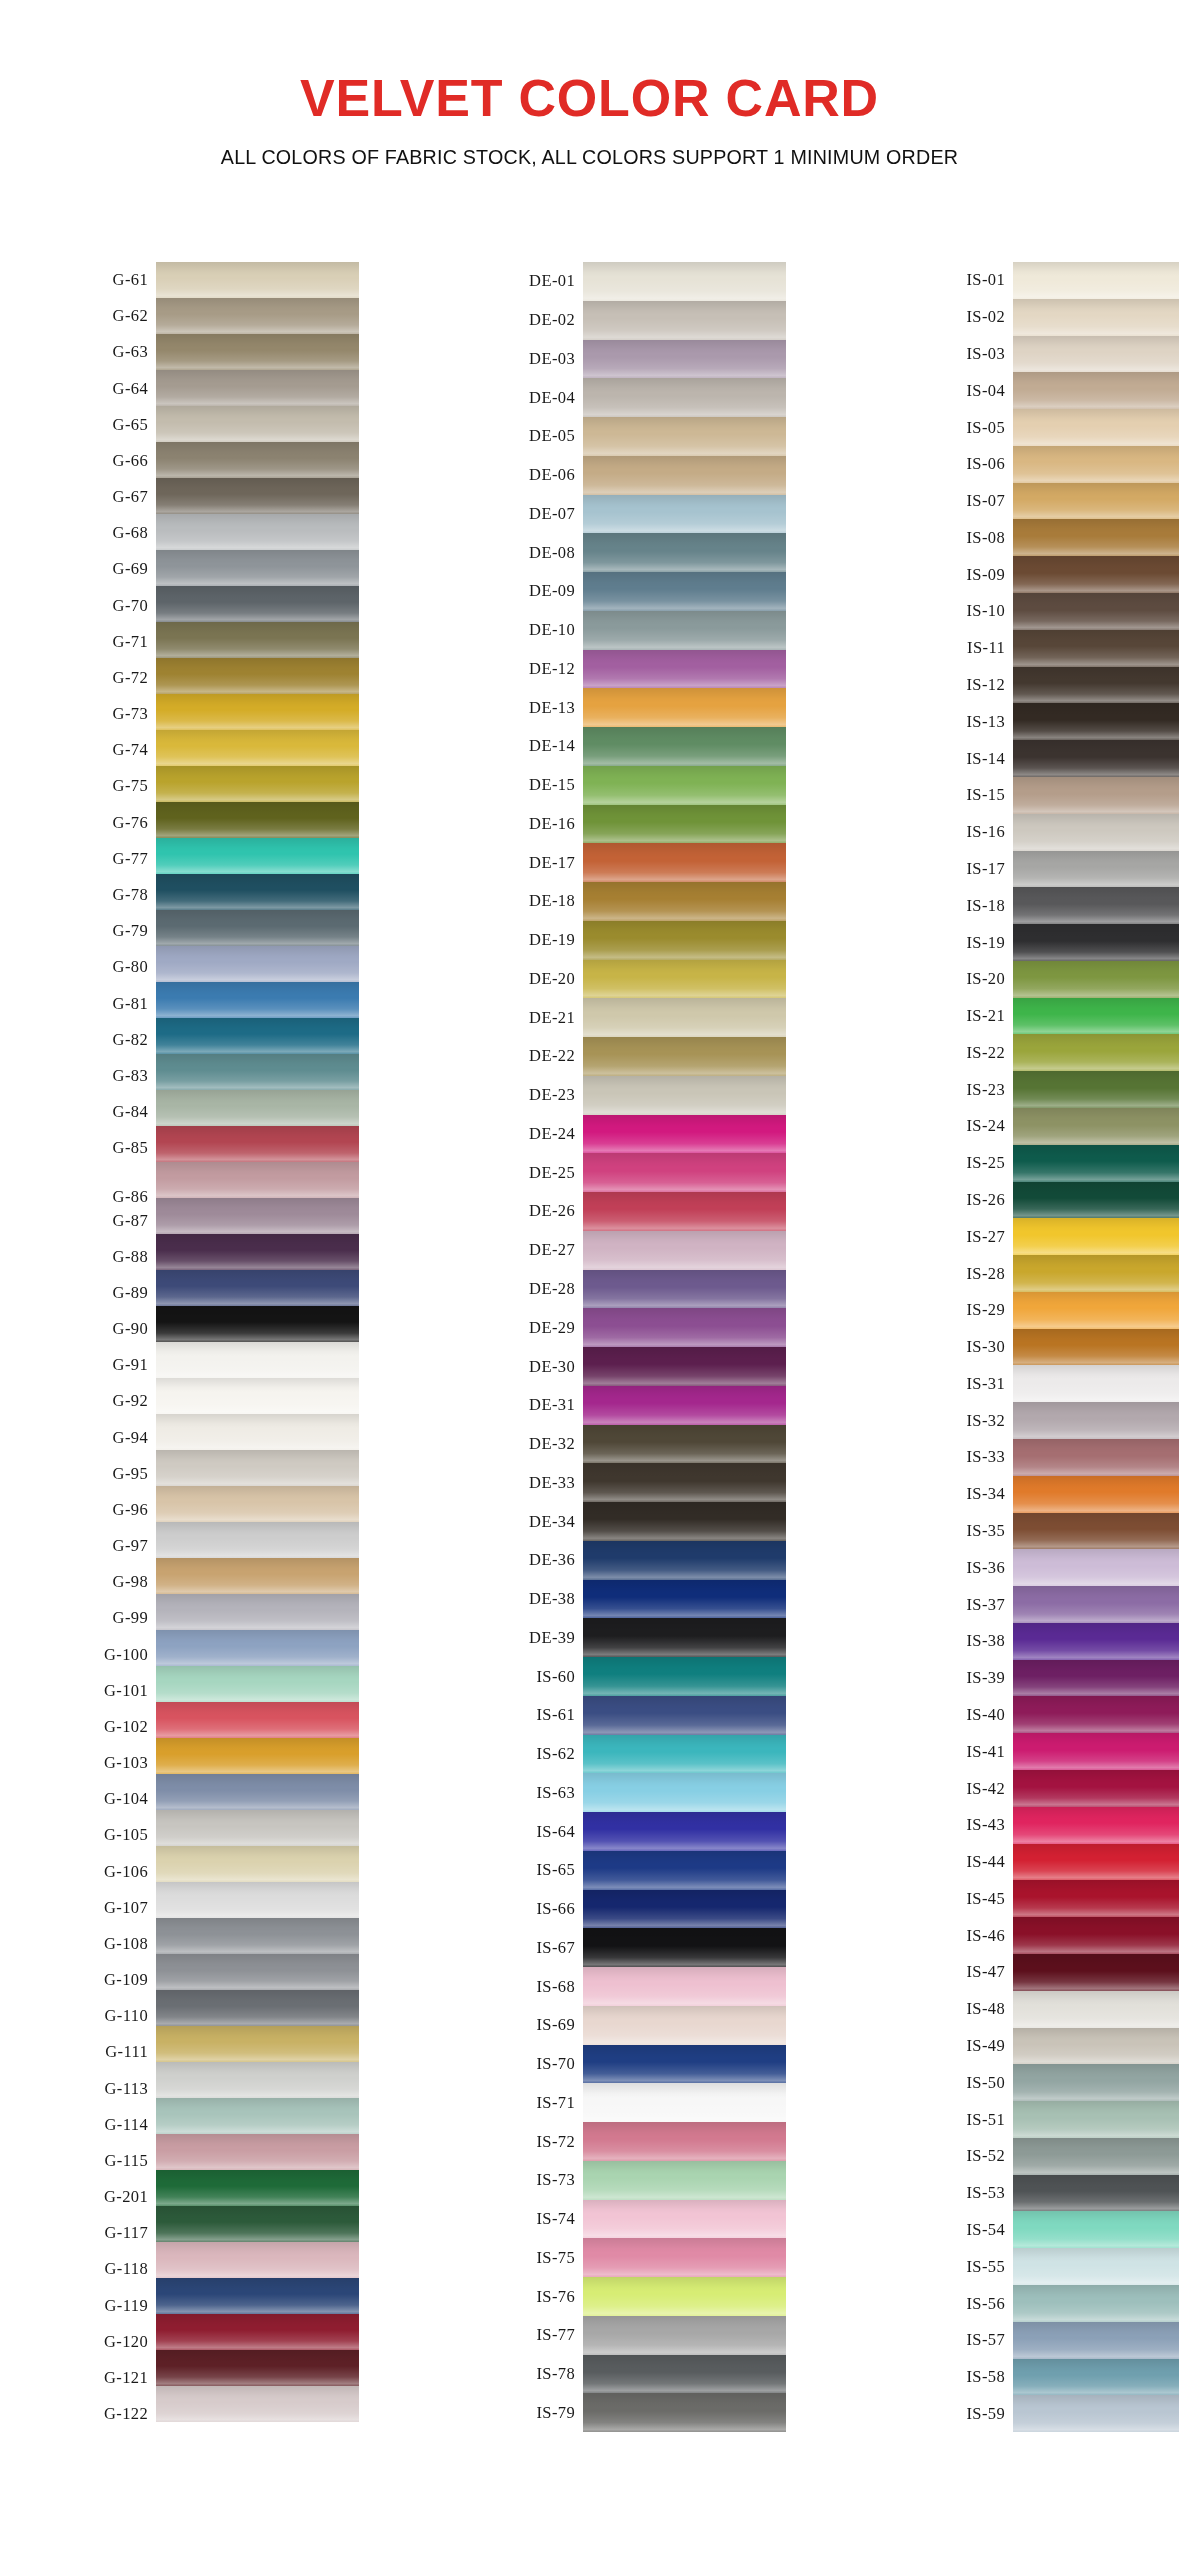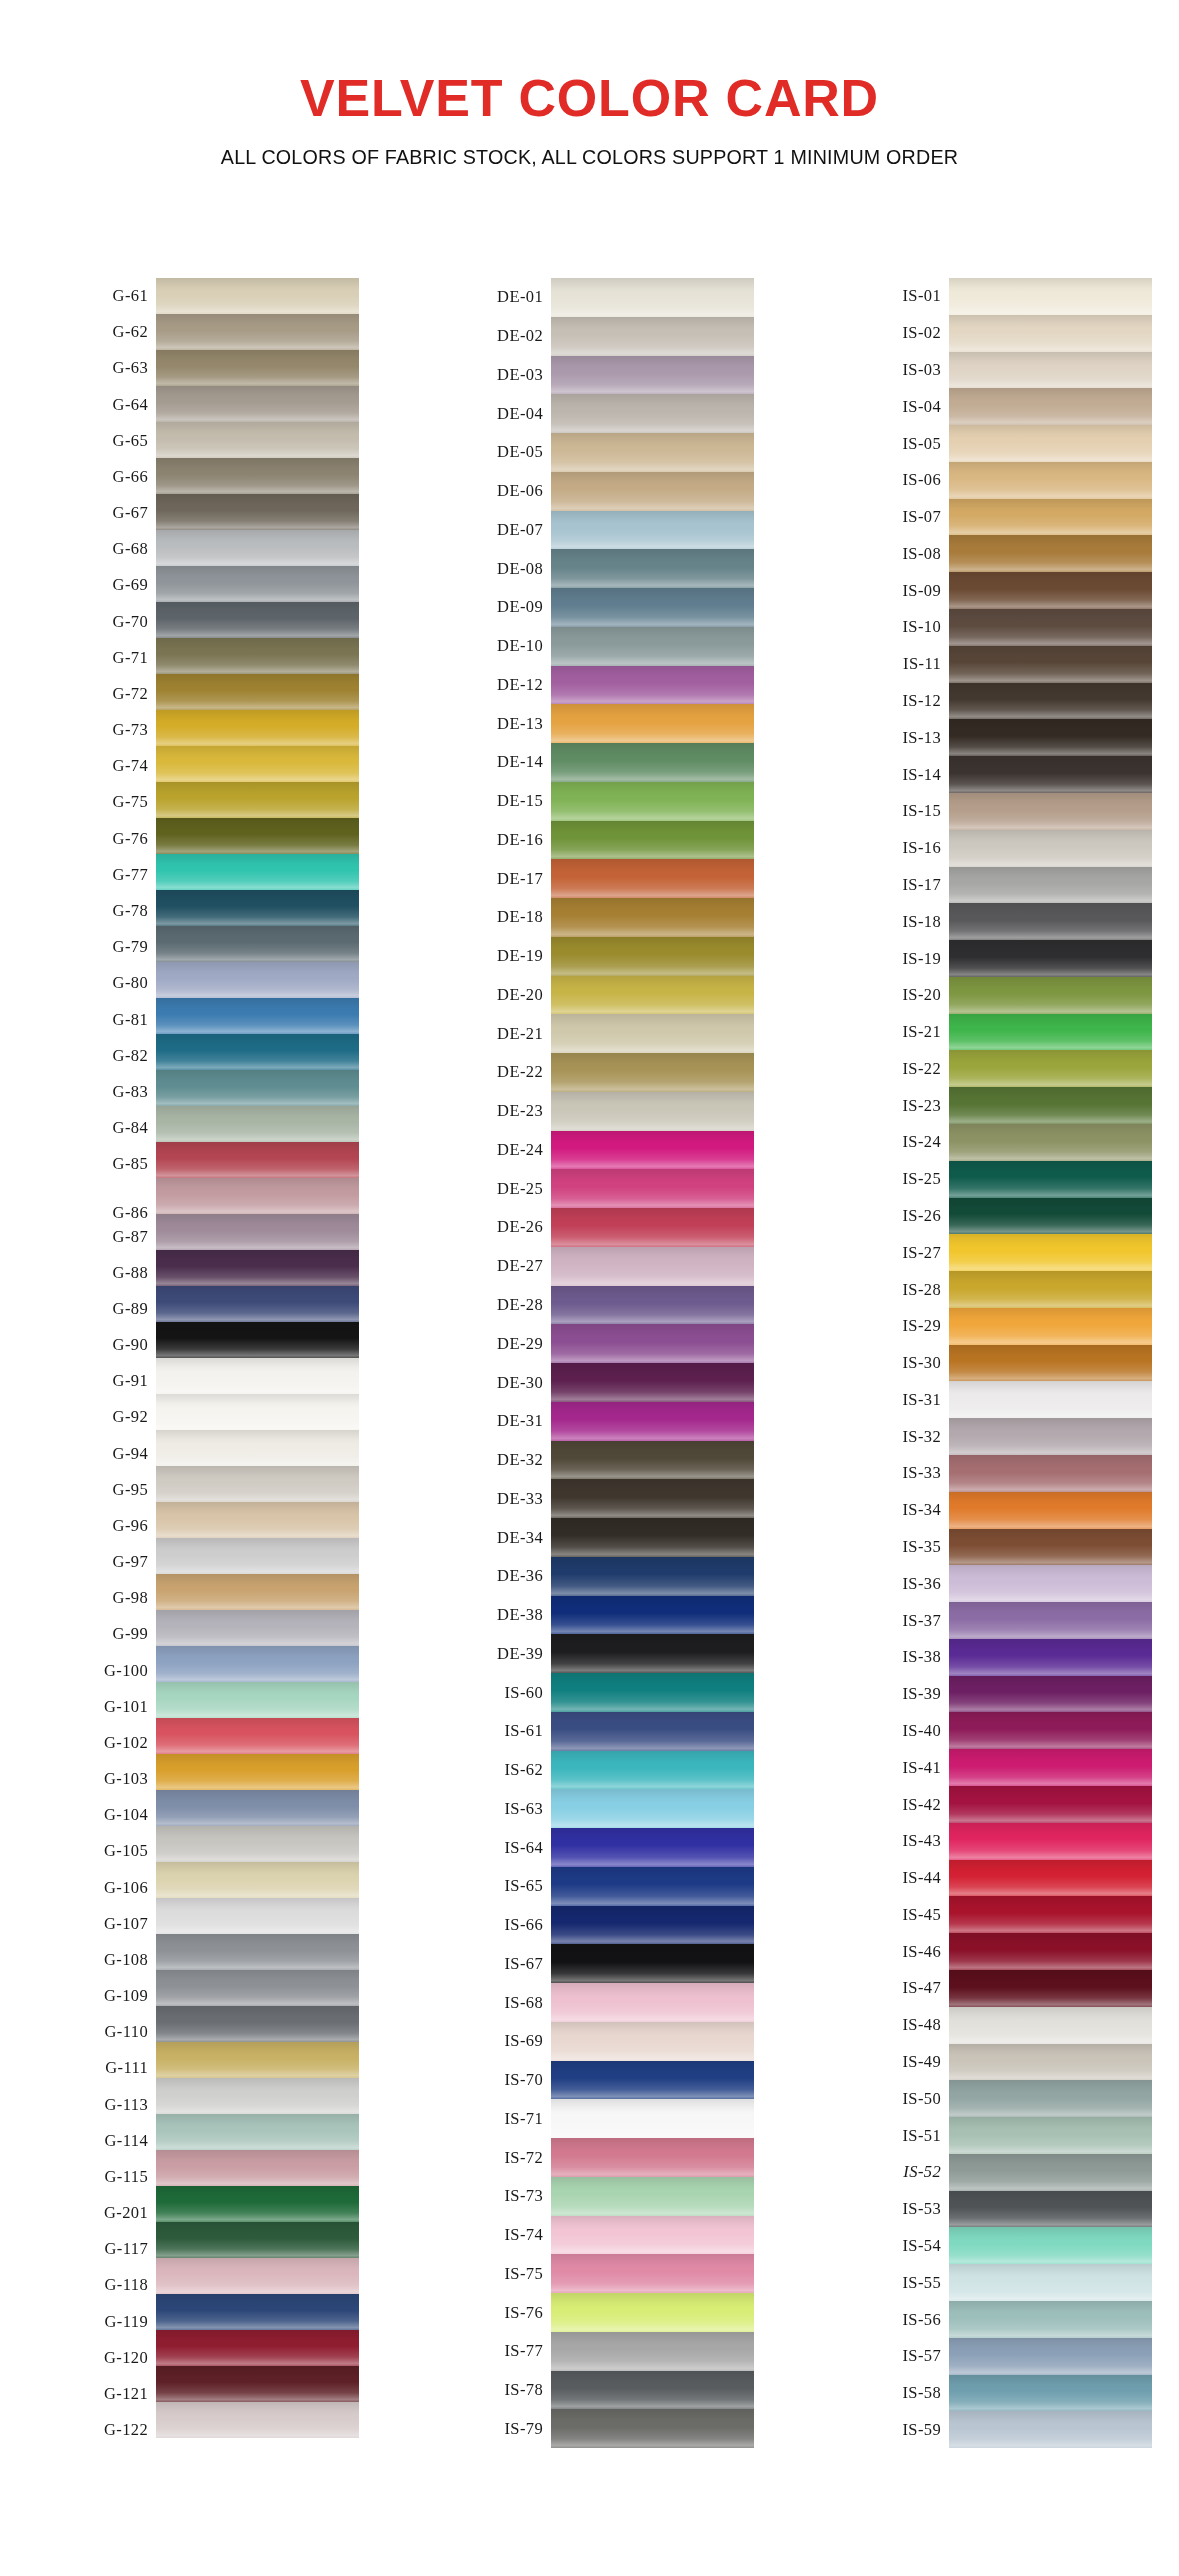--- a/index.html
+++ b/index.html
@@ -27,24 +27,25 @@
     font-size: 19.7px;
     color: #111111;
     margin: 0;
     padding-top: 22px;
     letter-spacing: 0.2px;
   }
 
   
   .columns {
     position:absolute;
-    top: 278px; left:0;
+    top: 262px; left:0;
     width: 1179px;
     display: flex;
     justify-content: flex-start;
+    gap: 32px;
   }
   .col { position: relative; }
   .col-1 { margin-left: 47px; }
   .col-2 { margin-left: 83px; }
   .col-3 { margin-left: 86px; }
 
   .col-inner { display:flex; align-items:flex-start; }
 
   .labels {
     width: 109px;
@@ -401,21 +402,21 @@
             <div class="label" style="top: 1527px;">IS-42</div>
             <div class="label" style="top: 1563px;">IS-43</div>
             <div class="label" style="top: 1600px;">IS-44</div>
             <div class="label" style="top: 1637px;">IS-45</div>
             <div class="label" style="top: 1674px;">IS-46</div>
             <div class="label" style="top: 1710px;">IS-47</div>
             <div class="label" style="top: 1747px;">IS-48</div>
             <div class="label" style="top: 1784px;">IS-49</div>
             <div class="label" style="top: 1821px;">IS-50</div>
             <div class="label" style="top: 1858px;">IS-51</div>
-            <div class="label" style="top: 1894px; font-style: italic;">IS-52</div>
+            <div class="label" style="top: 1894px;">IS-52</div>
             <div class="label" style="top: 1931px;">IS-53</div>
             <div class="label" style="top: 1968px;">IS-54</div>
             <div class="label" style="top: 2005px;">IS-55</div>
             <div class="label" style="top: 2042px;">IS-56</div>
             <div class="label" style="top: 2078px;">IS-57</div>
             <div class="label" style="top: 2115px;">IS-58</div>
             <div class="label" style="top: 2152px;">IS-59</div>
           </div>
           <div class="swatches" style="height: 2170px;">
             <div class="swatch" title="IS-01" style="height: 37px; background: rgb(239, 233, 217);"></div>

